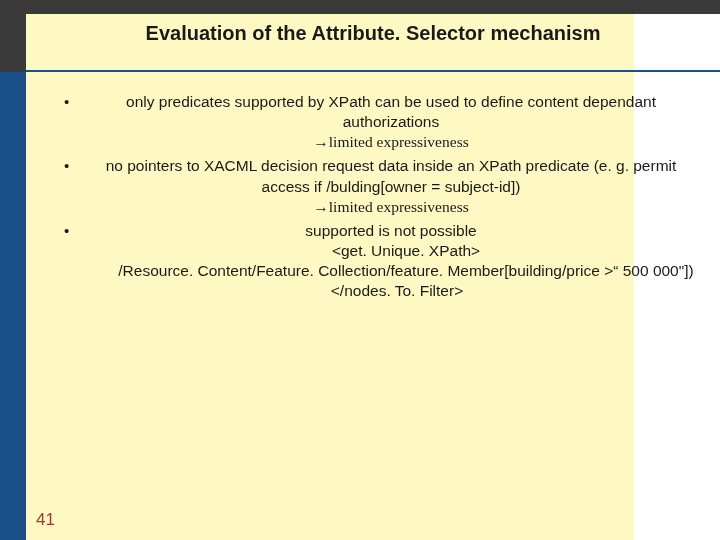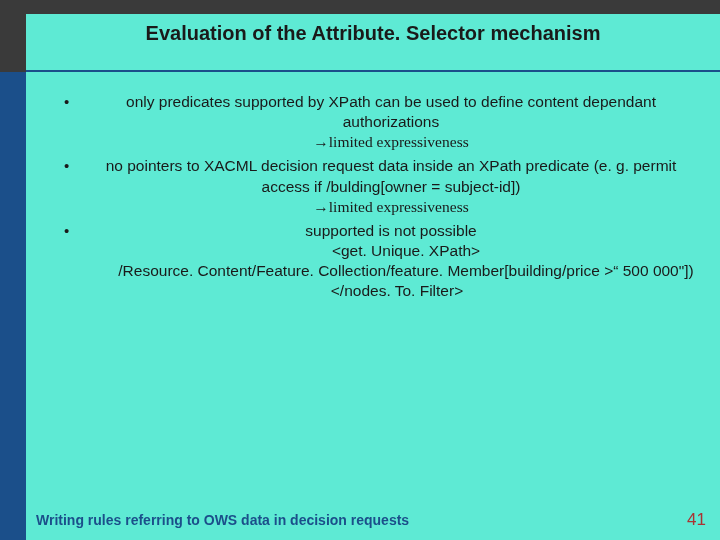--- a/index.html
+++ b/index.html
@@ -1,21 +1,21 @@
 <!DOCTYPE html>
 <html><head>
 <meta charset="utf-8">
 <style>
   * { margin: 0; padding: 0; box-sizing: border-box; }
   html, body { width: 720px; height: 540px; font-family: Verdana, Geneva, sans-serif; background: #fff; }
   .slide {
-    width: 720px;
+    width: 634px;
     height: 540px;
     position: relative;
-    background: #5eead4;
+    background: #fef9c3;
   }
   .topband {
     position: absolute;
     top: 0; left: 0;
     width: 720px;
     height: 14px;
     background: #3a3a3a;
   }
   .leftbar {
     position: absolute;
@@ -113,16 +113,15 @@
       <li>
         <span>supported is not possible</span>
         <span class="sub code-indent1">&lt;get. Unique. XPath&gt;</span>
         <span class="sub code-indent1">/Resource. Content/Feature. Collection/feature. Member[building/price &gt;“ 500 000"])</span>
         <span class="sub code-block">&lt;/nodes. To. Filter&gt;</span>
       </li>
     </ul>
   </div>
 
   <div class="footer">
-    <span>Writing rules referring to OWS data in decision requests</span>
     <span class="pn">41</span>
   </div>
 </div>
 
 </body></html>

